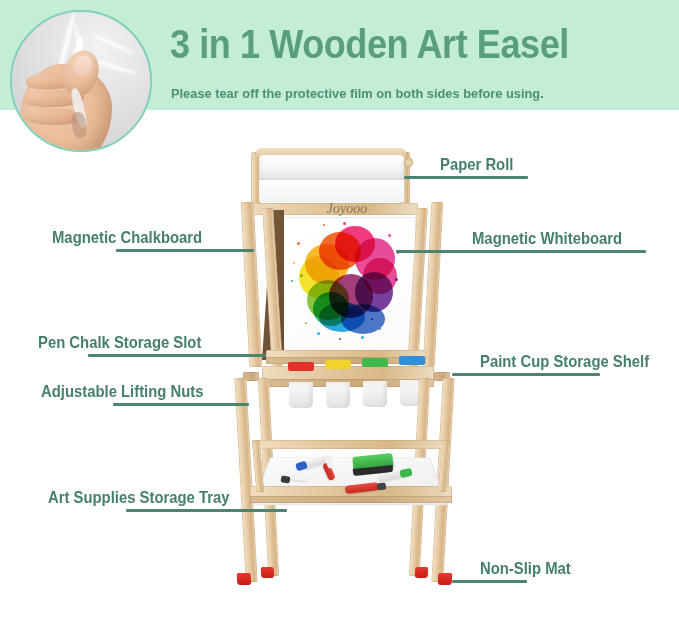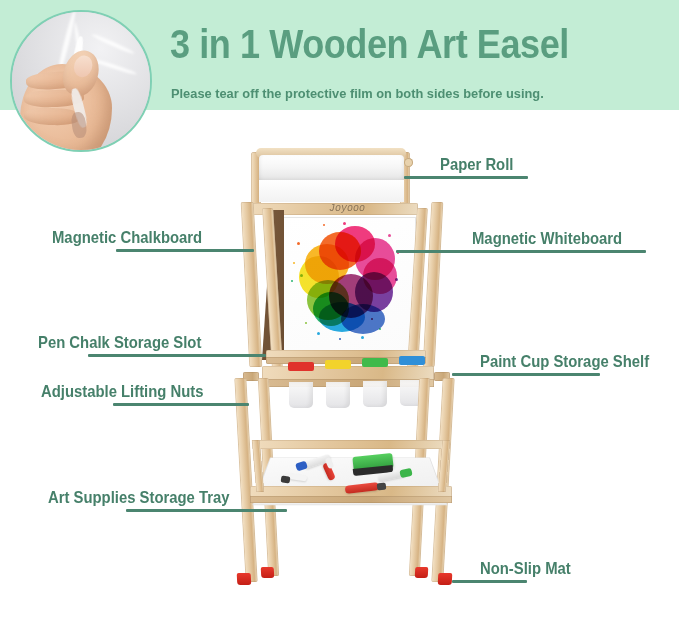--- a/index.html
+++ b/index.html
@@ -99,21 +99,21 @@
   <div style="position:absolute;left:259px;top:45px;width:145px;height:27px;border-radius:4px;
               background:linear-gradient(180deg,#ffffff 0%,#f6f6f6 45%,#e3e3e3 100%);
               box-shadow:inset 0 -2px 4px rgba(0,0,0,.10);"></div>
   <div style="position:absolute;left:259px;top:70px;width:145px;height:22px;
               background:linear-gradient(180deg,#ffffff,#f2f2f2);"></div>
   <div style="position:absolute;left:404px;top:48px;width:9px;height:9px;border-radius:50%;
               background:#e8d2ad;box-shadow:inset 0 0 0 1px #c5a87e;"></div>
 
   <div class="wood" style="position:absolute;left:246px;top:93px;width:172px;height:12px;border-radius:2px;"></div>
   <div style="position:absolute;left:325px;top:92px;width:44px;height:13px;
-              font-family:Liberation Mono, monospace;font-style:italic;font-size:10px;
+              font-family:Liberation Serif, serif;font-style:italic;font-size:14px;
               color:#6b5a44;text-align:center;line-height:13px;opacity:.75;">Joyooo</div>
 
   <div style="position:absolute;left:283px;top:108px;width:132px;height:143px;
               background:linear-gradient(160deg,#ffffff,#fbfbfb);
               box-shadow:0 0 0 1px #e6e6e6, 2px 2px 5px rgba(0,0,0,.07);">
 
       <div class="blob" style="left:22px;top:26px;width:44px;height:40px;background:#f9b928;"></div>
       <div class="blob" style="left:16px;top:38px;width:40px;height:42px;background:#f6e32c;"></div>
       <div class="blob" style="left:36px;top:14px;width:42px;height:38px;background:#f46b2a;"></div>
       <div class="blob" style="left:52px;top:8px;width:40px;height:36px;background:#f03b7e;"></div>

